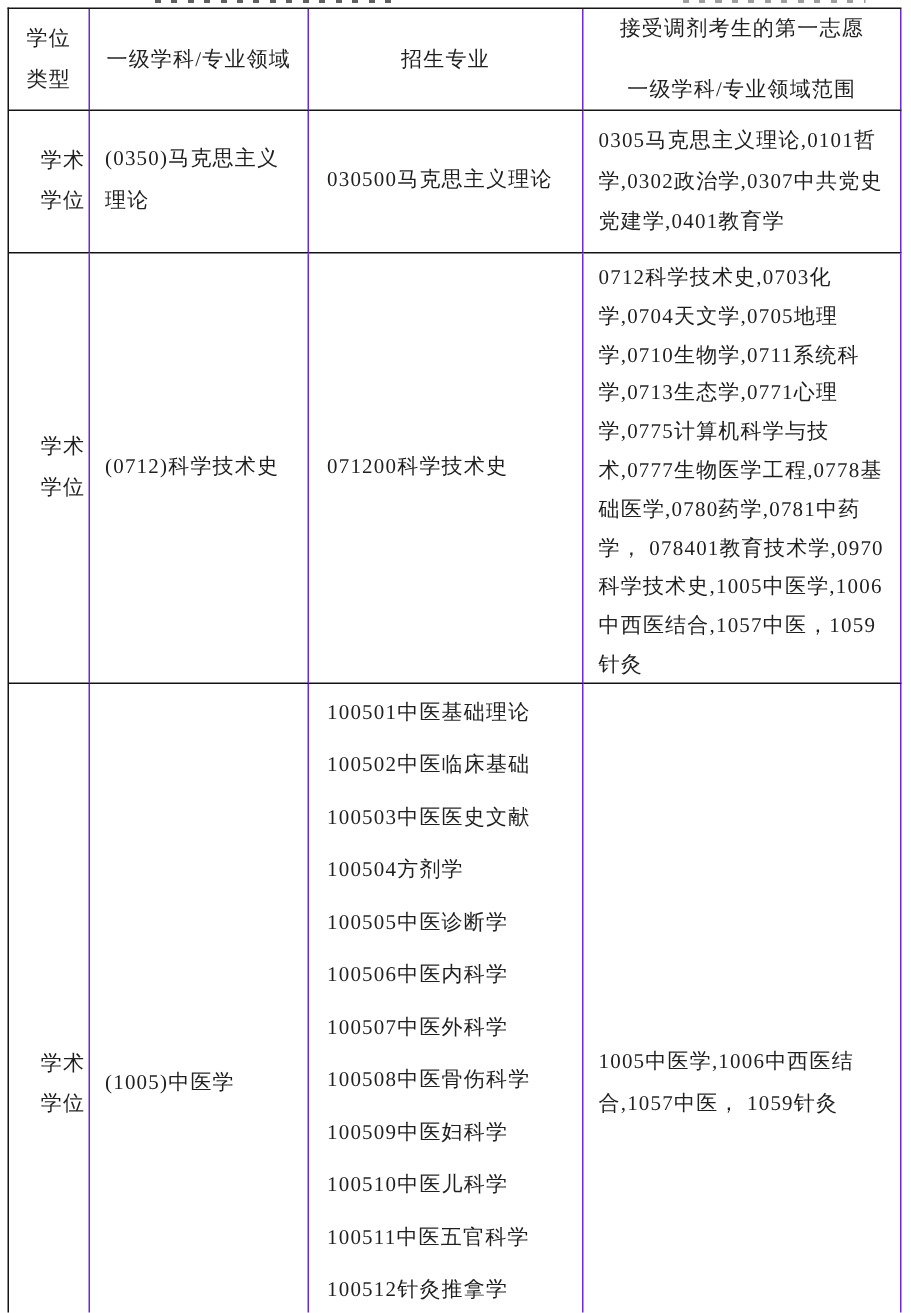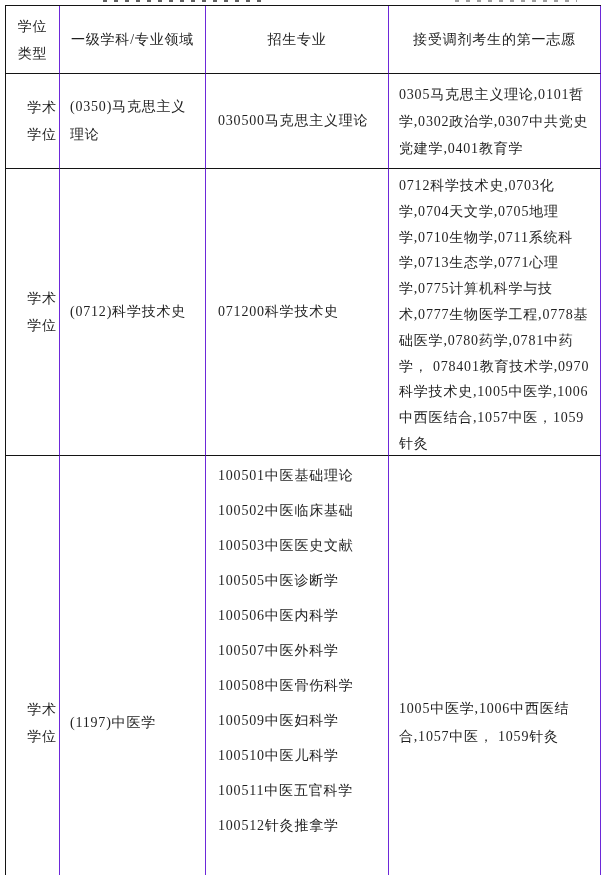--- a/index.html
+++ b/index.html
@@ -143,20 +143,21 @@
   </div>
   <div class="cell th">
     <span>一级学科/专业领域</span>
   </div>
   <div class="cell th">
     <span>招生专业</span>
   </div>
   <div class="cell th">
     <div class="th-stacked">
       <div>接受调剂考生的第一志愿</div>
+      <div>一级学科/专业领域范围</div>
     </div>
   </div>
 
   <div class="cell degree">
     <div class="degree-inner">学术学位</div>
   </div>
   <div class="cell discipline">
     <span>(0350)马克思主义理论</span>
   </div>
   <div class="cell major-center">
@@ -176,26 +177,27 @@
     <span>071200科学技术史</span>
   </div>
   <div class="cell scope scope-r2">
     <span class="txt">0712科学技术史,0703化学,0704天文学,0705地理学,0710生物学,0711系统科学,0713生态学,0771心理学,0775计算机科学与技术,0777生物医学工程,0778基础医学,0780药学,0781中药学，  078401教育技术学,0970科学技术史,1005中医学,1006中西医结合,1057中医，1059针灸</span>
   </div>
 
   <div class="cell degree">
     <div class="degree-inner">学术学位</div>
   </div>
   <div class="cell discipline">
-    <span>(1197)中医学</span>
+    <span>(1005)中医学</span>
   </div>
   <div class="cell major-list">
     <div class="major-item">100501中医基础理论</div>
     <div class="major-item">100502中医临床基础</div>
     <div class="major-item">100503中医医史文献</div>
+    <div class="major-item">100504方剂学</div>
     <div class="major-item">100505中医诊断学</div>
     <div class="major-item">100506中医内科学</div>
     <div class="major-item">100507中医外科学</div>
     <div class="major-item">100508中医骨伤科学</div>
     <div class="major-item">100509中医妇科学</div>
     <div class="major-item">100510中医儿科学</div>
     <div class="major-item">100511中医五官科学</div>
     <div class="major-item">100512针灸推拿学</div>
   </div>
   <div class="cell scope scope-r3">

